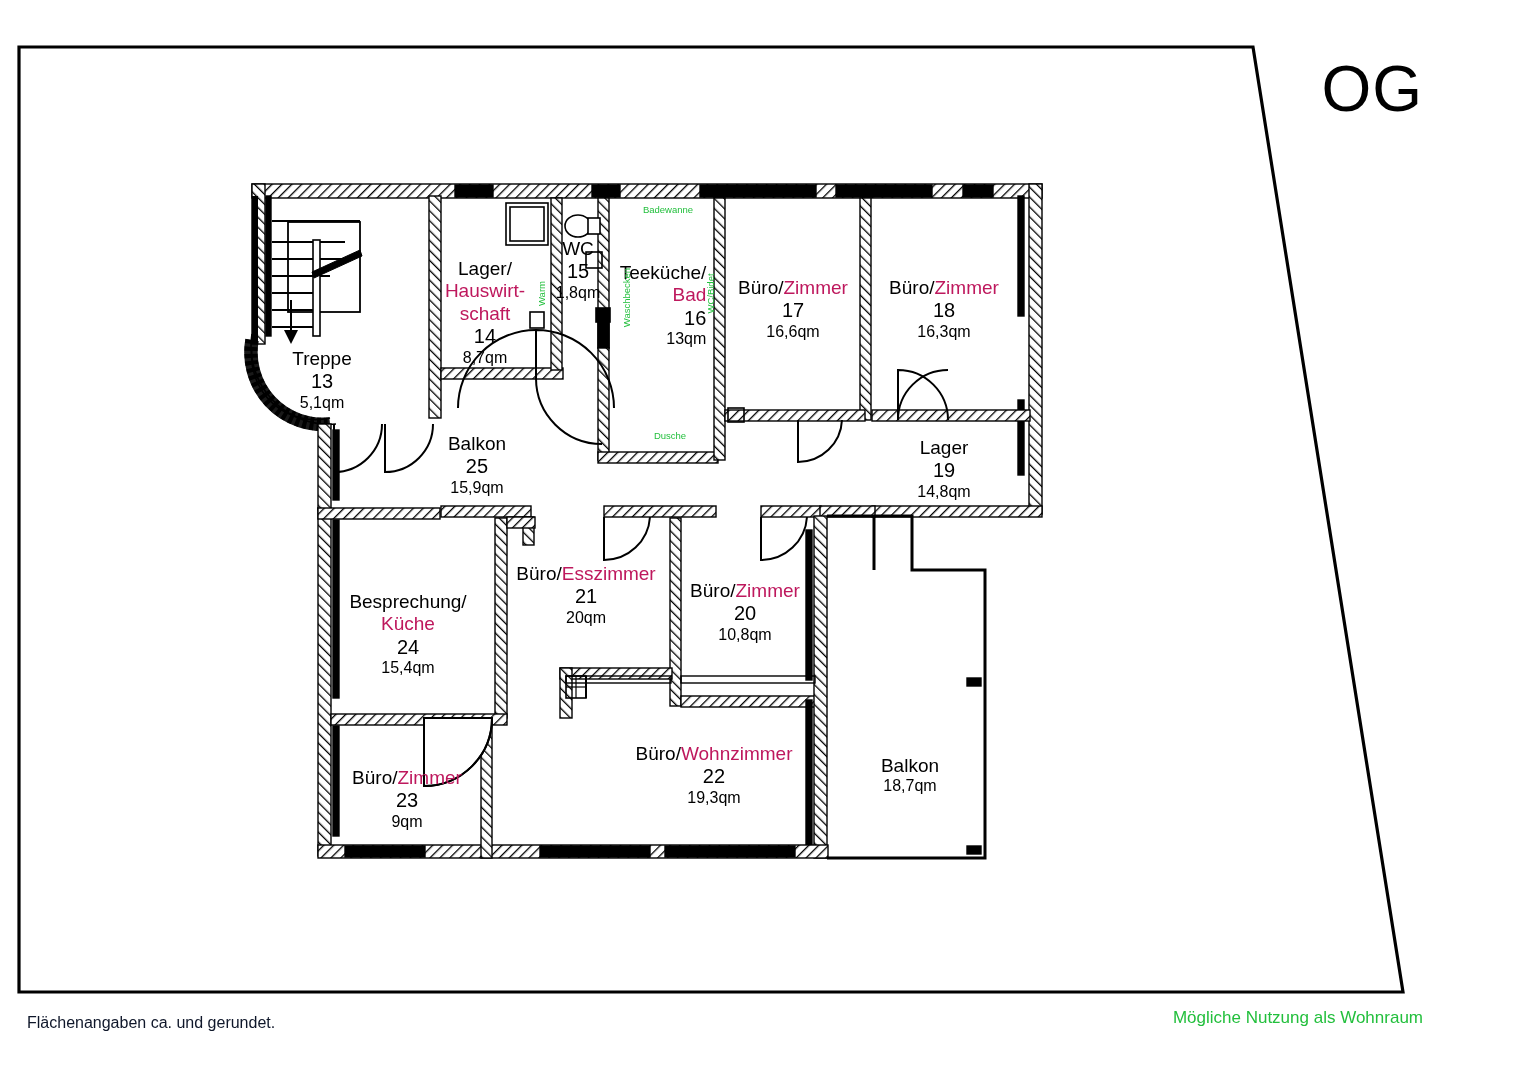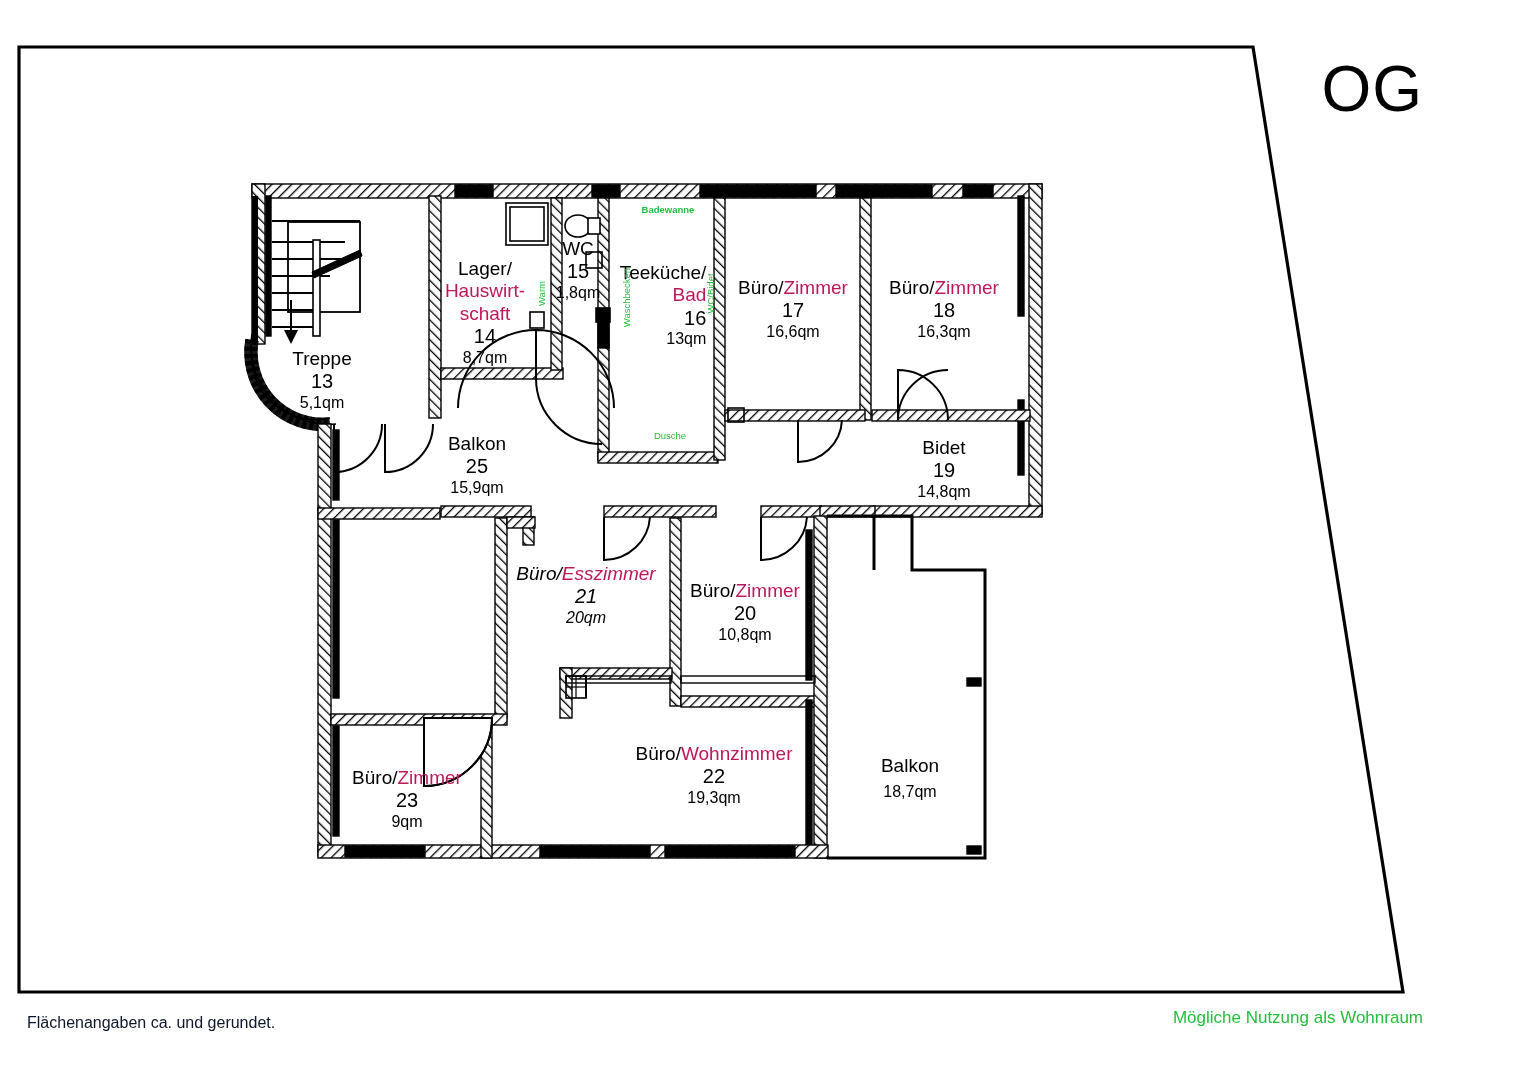--- a/index.html
+++ b/index.html
@@ -288,60 +288,66 @@
     <div class="room-area">16,6qm</div>
   </div>
 
   <div class="room-label" style="left:944px; top:277px;">
     <div class="room-name"><span>Büro/</span><span class="green">Zimmer</span></div>
     <div class="room-num">18</div>
     <div class="room-area">16,3qm</div>
   </div>
 
   <div class="room-label" style="left:944px; top:437px;">
-    <div class="room-name">Bidet</div>
+    <div class="room-name">Lager</div>
     <div class="room-num">19</div>
     <div class="room-area">14,8qm</div>
   </div>
 
   <div class="room-label" style="left:745px; top:580px;">
     <div class="room-name"><span>Büro/</span><span class="green">Zimmer</span></div>
     <div class="room-num">20</div>
     <div class="room-area">10,8qm</div>
   </div>
 
-  <div class="room-label" style="left:586px; top:563px;font-style:italic;">
+  <div class="room-label" style="left:586px; top:563px;">
     <div class="room-name"><span>Büro/</span><span class="green">Esszimmer</span></div>
     <div class="room-num">21</div>
     <div class="room-area">20qm</div>
   </div>
 
   <div class="room-label" style="left:714px; top:743px;">
     <div class="room-name"><span>Büro/</span><span class="green">Wohnzimmer</span></div>
     <div class="room-num">22</div>
     <div class="room-area">19,3qm</div>
   </div>
 
   <div class="room-label" style="left:407px; top:767px;">
     <div class="room-name"><span>Büro/</span><span class="green">Zimmer</span></div>
     <div class="room-num">23</div>
     <div class="room-area">9qm</div>
   </div>
 
+  <div class="room-label" style="left:408px; top:591px;">
+    <div class="room-name">Besprechung/</div>
+    <div class="room-name green">Küche</div>
+    <div class="room-num">24</div>
+    <div class="room-area">15,4qm</div>
+  </div>
 
   <div class="room-label" style="left:477px; top:433px;">
     <div class="room-name">Balkon</div>
     <div class="room-num">25</div>
     <div class="room-area">15,9qm</div>
   </div>
 
   <div class="room-label" style="left:910px; top:755px;">
     <div class="room-name">Balkon</div>
-    <div class="room-area" style="margin-top:6px">18,7qm</div>
-  </div>
-
-  <div class="fixture-label" style="left:668px; top:204px;font-weight:bold;">Badewanne</div>
+    <div class="room-area" style="">18,7qm</div>
+  </div>
+
+  <div class="fixture-label" style="left:668px; top:204px;">Badewanne</div>
   <div class="fixture-label" style="left:670px; top:430px;">Dusche</div>
   <div class="fixture-label vert" style="left:710px; top:288px;">WC/Bidet</div>
   <div class="fixture-label vert" style="left:626px; top:292px;">Waschbecken</div>
   <div class="fixture-label vert" style="left:541px; top:288px;">Warm</div>
 
 </div>
 
 </body></html>

